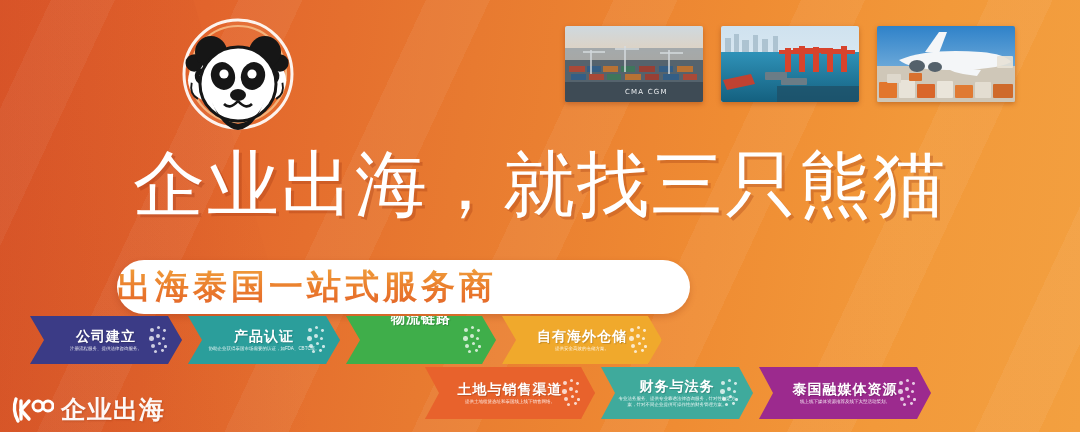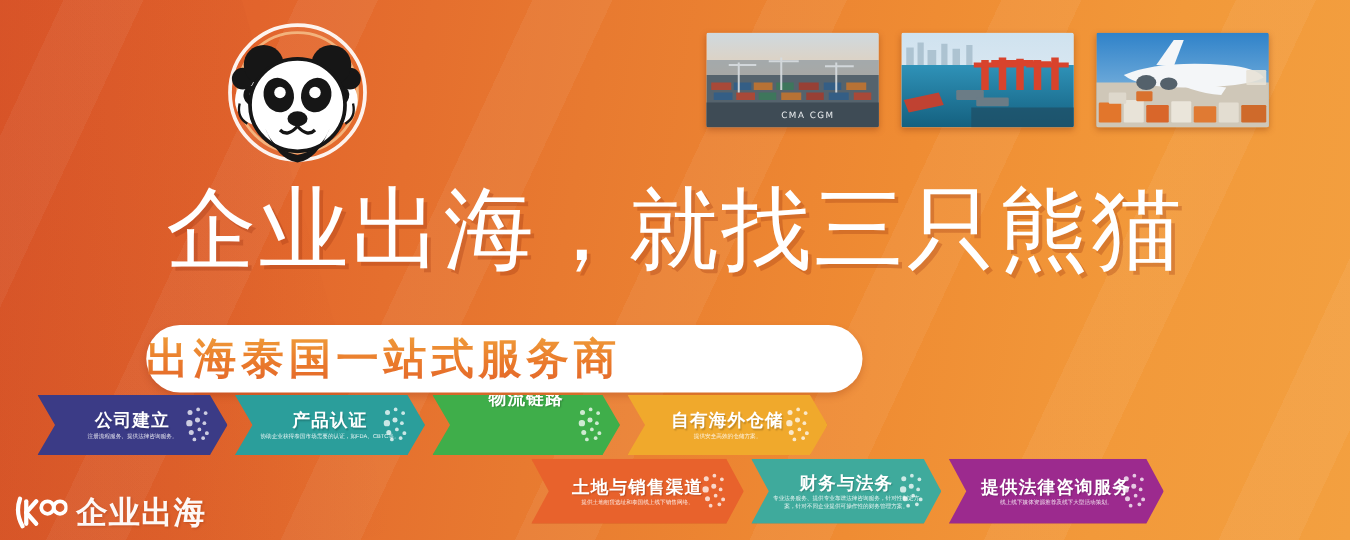--- a/index.html
+++ b/index.html
@@ -393,21 +393,21 @@
           <i style="left: 3px; top: 19px; width: 4px; height: 4px;"></i>
           <i style="left: 10px; top: 17px; width: 3.2px; height: 3.2px;"></i>
           <i style="left: 16px; top: 20px; width: 2.6px; height: 2.6px;"></i>
           <i style="left: 6px; top: 25px; width: 3.4px; height: 3.4px;"></i>
           <i style="left: 13px; top: 24px; width: 2.8px; height: 2.8px;"></i>
         </span>
     </div>
 
 
     <div class="chev" style="background: rgb(156, 42, 142); width: 172px;">
-      <span class="lbl">提供法律咨询服务</span>
+      <span class="lbl">泰国融媒体资源</span>
       <span class="desc">线上线下媒体资源推荐及线下大型活动策划。</span>
       <span class="dots">
           <i style="left: 2px; top: 3px; width: 4.2px; height: 4.2px;"></i>
           <i style="left: 9px; top: 1px; width: 3.4px; height: 3.4px;"></i>
           <i style="left: 15px; top: 4px; width: 2.8px; height: 2.8px;"></i>
           <i style="left: 1px; top: 11px; width: 4.6px; height: 4.6px;"></i>
           <i style="left: 8px; top: 9px; width: 3.8px; height: 3.8px;"></i>
           <i style="left: 14px; top: 12px; width: 3px; height: 3px;"></i>
           <i style="left: 3px; top: 19px; width: 4px; height: 4px;"></i>
           <i style="left: 10px; top: 17px; width: 3.2px; height: 3.2px;"></i>

